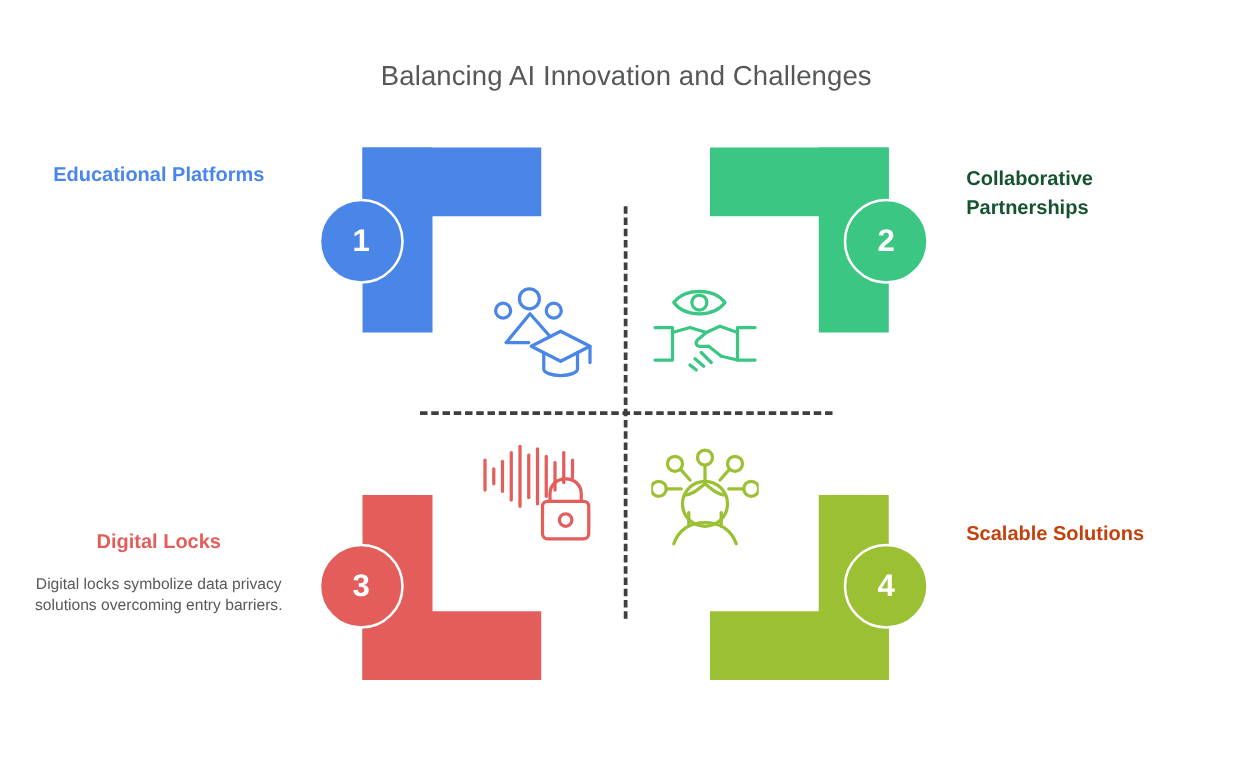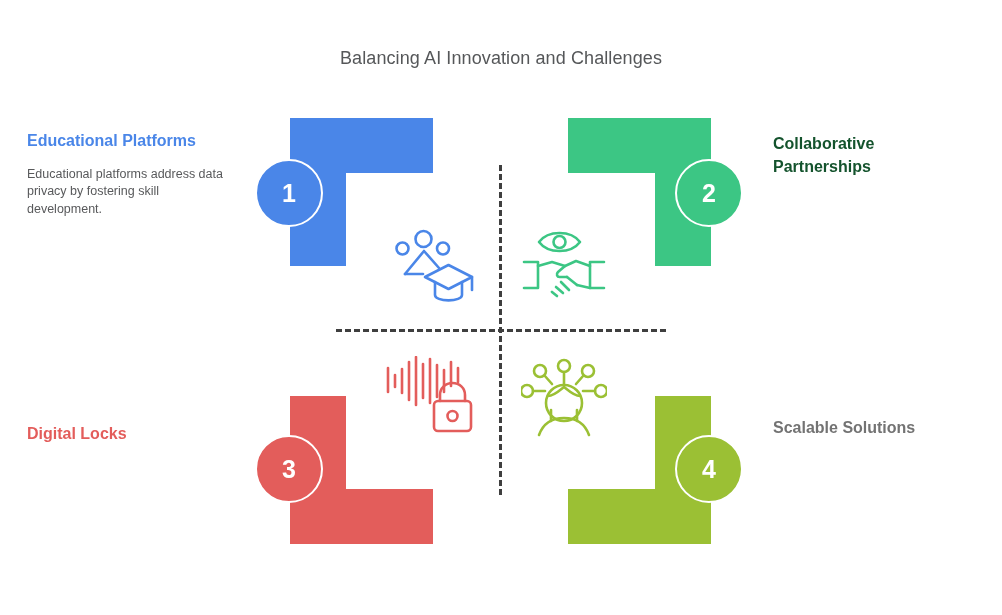--- a/index.html
+++ b/index.html
@@ -14,21 +14,21 @@
     overflow: hidden;
     position: relative;
   }
 
   #page-title {
     position: absolute;
     left: 0;
     top: 48px;
     width: 1002px;
     text-align: center;
-    font-size: 18px;
+    font-size: 22px;
     color: #555759;
     font-weight: 400;
     letter-spacing: 0.1px;
   }
 
   .stage {
     position: absolute;
     left: 0;
     top: 0;
     width: 1002px;
@@ -98,28 +98,28 @@
     font-weight: 700;
     line-height: 1.42;
     margin: 0 0 13px 0;
   }
   .txt .body {
     font-size: 12.5px;
     line-height: 1.42;
     color: #58595b;
     margin: 0;
   }
-  .txt-q1 { left: 27px; top: 130px; text-align: left; }
+  .txt-q1 { left: 27px; top: 130px; text-align: center; }
   .txt-q1 .head { color: #4a86e8; }
   .txt-q2 { left: 773px; top: 133px; text-align: left; }
   .txt-q2 .head { color: #14532d; }
-  .txt-q3 { left: 27px; top: 423px; text-align: left; }
+  .txt-q3 { left: 27px; top: 423px; text-align: center; }
   .txt-q3 .head { color: #e35d5b; }
   .txt-q4 { left: 773px; top: 417px; text-align: left; }
-  .txt-q4 .head { color: #737373; }
+  .txt-q4 .head { color: #c2410c; }
 
   
   .icon { position: absolute; }
   .icon-q1 { left: 393px; top: 222px; }
   .icon-q2 { left: 521px; top: 222px; }
   .icon-q3 { left: 384px; top: 356px; }
   .icon-q4 { left: 521px; top: 358px; }
 </style>
 </head>
 <body>
@@ -144,21 +144,20 @@
     <path d="M42 60 L42 73 C42 76.2 48 78.4 55.5 78.4 C63 78.4 69 76.2 69 73 L69 60"></path>
     <path d="M79 55 L79 68"></path>
   </svg>
 
   <div class="badge badge-1">
     <span>1</span>
   </div>
 
   <div class="txt txt-q1">
     <p class="head">Educational Platforms</p>
-    <p class="body">Educational platforms address data privacy by fostering skill development.</p>
   </div>
 
   <div class="block block-q2-bar"></div>
   <div class="block block-q2-col"></div>
 
   <svg class="icon icon-q2" width="86" height="82" viewBox="0 0 86 82" fill="none" stroke="#3cc684" stroke-width="2.6" stroke-linecap="round" stroke-linejoin="round">
     <path d="M18 20 C27 8 50 8 59 20 C50 32 27 32 18 20 Z"></path>
     <circle cx="38.5" cy="20" r="6"></circle>
     <path d="M3 40 L17 40 L17 66 L3 66"></path>
     <path d="M83 40 L69 40 L69 66 L83 66"></path>
@@ -198,20 +197,21 @@
     <rect x="50" y="45" width="37" height="30" rx="4"></rect>
     <circle cx="68.5" cy="60" r="5"></circle>
   </svg>
 
   <div class="badge badge-3">
     <span>3</span>
   </div>
 
   <div class="txt txt-q3">
     <p class="head">Digital Locks</p>
+    <p class="body">Digital locks symbolize data privacy solutions overcoming entry barriers.</p>
   </div>
 
   <div class="block block-q4-col"></div>
   <div class="block block-q4-bar"></div>
 
   <svg class="icon icon-q4" width="86" height="82" viewBox="0 0 86 82" fill="none" stroke="#9bc034" stroke-width="2.6" stroke-linecap="round" stroke-linejoin="round">
     <circle cx="43" cy="8" r="6"></circle>
     <path d="M43 14 L43 26"></path>
     <circle cx="19" cy="13" r="6"></circle>
     <path d="M23.5 17.5 L31 26"></path>

